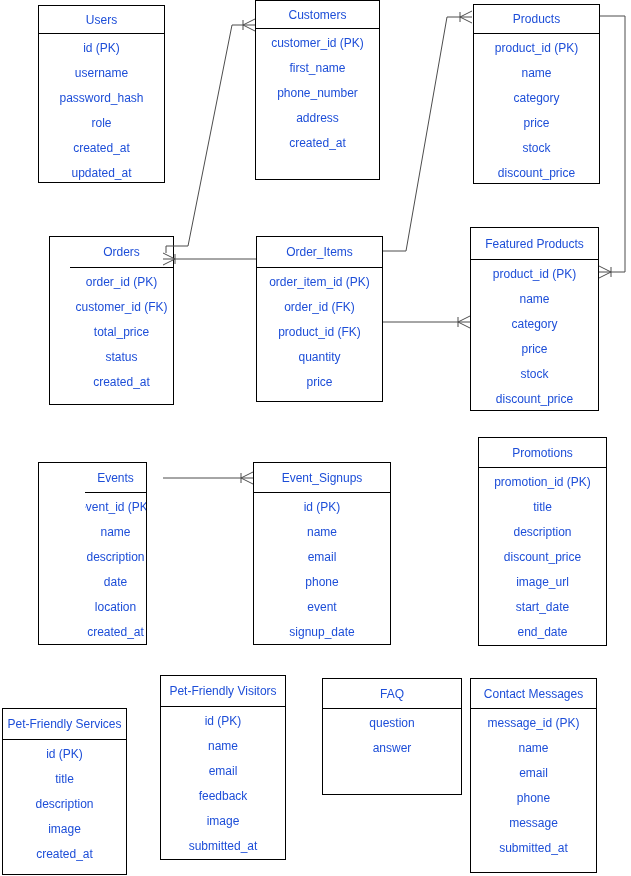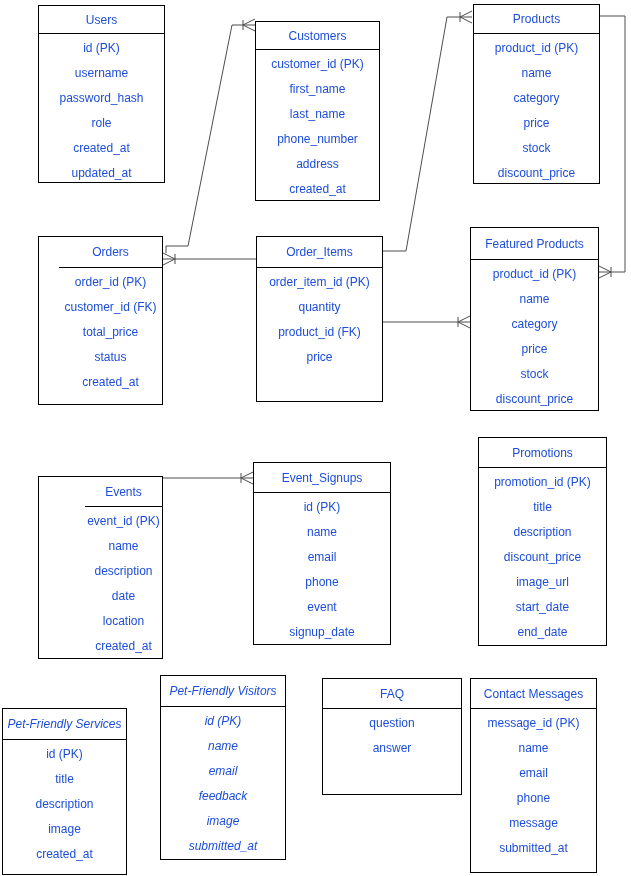--- a/index.html
+++ b/index.html
@@ -106,73 +106,73 @@
       <div class="ertable-header" style="height: 28px;">Users</div>
       <div class="ertable-fields">
         <div class="ertable-field">id (PK)</div>
         <div class="ertable-field">username</div>
         <div class="ertable-field">password_hash</div>
         <div class="ertable-field">role</div>
         <div class="ertable-field">created_at</div>
         <div class="ertable-field">updated_at</div>
       </div>
     </div>
-    <div class="ertable" style="left: 255px; top: 21px; width: 125px; height: 180px;">
+    <div class="ertable" style="left: 255px; top: 0; width: 125px; height: 180px;">
       <div class="ertable-header" style="height: 28px;">Customers</div>
       <div class="ertable-fields">
         <div class="ertable-field">customer_id (PK)</div>
         <div class="ertable-field">first_name</div>
-        <div class="ertable-field">last_name</div>
         <div class="ertable-field">phone_number</div>
         <div class="ertable-field">address</div>
         <div class="ertable-field">created_at</div>
       </div>
     </div>
     <div class="ertable" style="left: 473px; top: 4px; width: 127px; height: 180px;">
       <div class="ertable-header" style="height: 29px;">Products</div>
       <div class="ertable-fields">
         <div class="ertable-field">product_id (PK)</div>
         <div class="ertable-field">name</div>
         <div class="ertable-field">category</div>
         <div class="ertable-field">price</div>
         <div class="ertable-field">stock</div>
         <div class="ertable-field">discount_price</div>
       </div>
     </div>
-    <div class="ertable" style="left: 38px; top: 236px; width: 125px; height: 169px; padding-left: 20px;">
+    <div class="ertable" style="left: 49px; top: 236px; width: 125px; height: 169px; padding-left: 20px;">
       <div class="ertable-header" style="height: 31px;">Orders</div>
       <div class="ertable-fields">
         <div class="ertable-field">order_id (PK)</div>
         <div class="ertable-field">customer_id (FK)</div>
         <div class="ertable-field">total_price</div>
         <div class="ertable-field">status</div>
         <div class="ertable-field">created_at</div>
       </div>
     </div>
     <div class="ertable" style="left: 256px; top: 236px; width: 127px; height: 166px;">
       <div class="ertable-header" style="height: 31px;">Order_Items</div>
       <div class="ertable-fields">
         <div class="ertable-field">order_item_id (PK)</div>
+        <div class="ertable-field">order_id (FK)</div>
+        <div class="ertable-field">product_id (FK)</div>
         <div class="ertable-field">quantity</div>
-        <div class="ertable-field">product_id (FK)</div>
         <div class="ertable-field">price</div>
       </div>
     </div>
     <div class="ertable" style="left: 470px; top: 227px; width: 129px; height: 184px;">
       <div class="ertable-header" style="height: 32px;">Featured Products</div>
       <div class="ertable-fields">
         <div class="ertable-field">product_id (PK)</div>
         <div class="ertable-field">name</div>
         <div class="ertable-field">category</div>
         <div class="ertable-field">price</div>
         <div class="ertable-field">stock</div>
         <div class="ertable-field">discount_price</div>
       </div>
     </div>
-    <div class="ertable" style="left: 38px; top: 476px; width: 125px; height: 183px; padding-left: 46px;">
+    <div class="ertable" style="left: 38px; top: 462px; width: 109px; height: 183px; padding-left: 46px;">
       <div class="ertable-header" style="height: 30px;">Events</div>
       <div class="ertable-fields">
         <div class="ertable-field">event_id (PK)</div>
         <div class="ertable-field">name</div>
         <div class="ertable-field">description</div>
         <div class="ertable-field">date</div>
         <div class="ertable-field">location</div>
         <div class="ertable-field">created_at</div>
       </div>
     </div>
@@ -193,30 +193,30 @@
         <div class="ertable-field">promotion_id (PK)</div>
         <div class="ertable-field">title</div>
         <div class="ertable-field">description</div>
         <div class="ertable-field">discount_price</div>
         <div class="ertable-field">image_url</div>
         <div class="ertable-field">start_date</div>
         <div class="ertable-field">end_date</div>
       </div>
     </div>
     <div class="ertable" style="left: 2px; top: 708px; width: 125px; height: 167px;">
-      <div class="ertable-header" style="height: 31px; font-style: italic;">Pet-Friendly Services</div>
+      <div class="ertable-header" style="height: 31px;">Pet-Friendly Services</div>
       <div class="ertable-fields">
         <div class="ertable-field">id (PK)</div>
         <div class="ertable-field">title</div>
         <div class="ertable-field">description</div>
         <div class="ertable-field">image</div>
         <div class="ertable-field">created_at</div>
       </div>
     </div>
-    <div class="ertable" style="left: 160px; top: 675px; width: 126px; height: 185px; font-style: italic;">
+    <div class="ertable" style="left: 160px; top: 675px; width: 126px; height: 185px;">
       <div class="ertable-header" style="height: 31px;">Pet-Friendly Visitors</div>
       <div class="ertable-fields">
         <div class="ertable-field">id (PK)</div>
         <div class="ertable-field">name</div>
         <div class="ertable-field">email</div>
         <div class="ertable-field">feedback</div>
         <div class="ertable-field">image</div>
         <div class="ertable-field">submitted_at</div>
       </div>
     </div>

